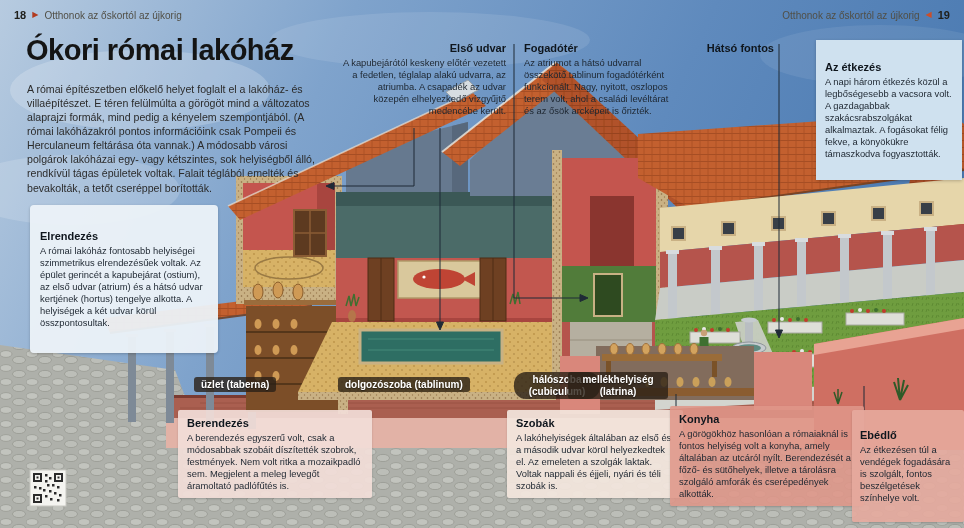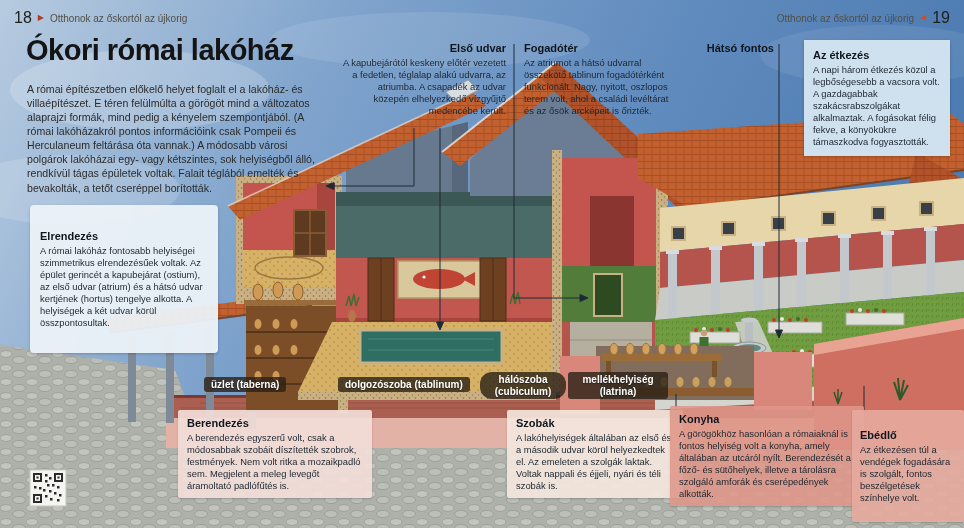--- a/index.html
+++ b/index.html
@@ -5,31 +5,31 @@
   html,body{margin:0;padding:0;}
   body{
     width:964px;height:528px;overflow:hidden;position:relative;
     font-family:"Liberation Sans",sans-serif;
     background:#6f97c4;
   }
   #stage{position:absolute;inset:0;width:964px;height:528px;}
   .abs{position:absolute;}
   
   .runhead{top:9px;display:flex;align-items:center;gap:6px;font-size:10px;color:#514f46;}
-  .runhead .pg{font-size:16px;font-weight:400;color:#20201c;text-align:right;}
+  .runhead .pg{font-size:11px;font-weight:700;color:#20201c;text-align:right;}
   .arrow-r{color:#b23a1e;font-size:8px;line-height:1;}
   .arrow-l{color:#cc4f2a;font-size:8px;line-height:1;}
   
   .main-title{left:26px;top:34px;font-size:29px;font-weight:700;color:#141414;letter-spacing:-0.5px;}
   .intro{left:27px;top:82px;width:302px;font-size:10.6px;line-height:1.33;color:#2b2b2b;}
   
   .co{font-size:9.4px;line-height:1.28;color:#1d2630;}
   .co .co-title{font-weight:700;font-size:11px;color:#0f161d;margin-bottom:2px;}
   .ra{text-align:right;}
-  .note-blue{background:#cfe1ef;padding:8px 9px;box-shadow:0 1px 3px rgba(0,0,0,.22);}
+  .note-blue{background:#cfe1ef;padding:20px 9px;box-shadow:0 1px 3px rgba(0,0,0,.22);margin-left:12px;}
   .note-white{background:rgba(236,242,248,.95);border-radius:4px;padding:24px 10px;box-shadow:0 1px 3px rgba(0,0,0,.22);}
   .note-pink1{background:rgba(242,221,216,.92);}
   .note-pink2{background:rgba(243,230,221,.92);}
   .note-salmon1{background:rgba(223,150,137,.88);}
   .note-salmon2{background:rgba(230,170,157,.9);}
   .note-b{border-radius:2px;padding:6px 9px;box-shadow:0 1px 2px rgba(0,0,0,.18);}
   
   .pill{
     background:rgba(42,33,22,.8);color:#fff;font-size:10px;font-weight:700;
     padding:2px 7px;border-radius:3px;white-space:nowrap;
@@ -406,23 +406,23 @@
 <div class="abs co note-blue" style="left:804px;top:40px;width:128px;">
   <div class="co-title">Az étkezés</div>
   <div>A napi három étkezés közül a legbőségesebb a vacsora volt. A gazdagabbak szakácsrabszolgákat alkalmaztak. A fogásokat félig fekve, a könyökükre támaszkodva fogyasztották.</div>
 </div>
 
 <div class="abs co note-white" style="left:30px;top:205px;width:168px;">
   <div class="co-title">Elrendezés</div>
   <div>A római lakóház fontosabb helyiségei szimmetrikus elrendezésűek voltak. Az épület gerincét a kapubejárat (ostium), az első udvar (atrium) és a hátsó udvar kertjének (hortus) tengelye alkotta. A helyiségek a két udvar körül összpontosultak.</div>
 </div>
 
-<div class="abs pill" style="left:204px;top:377px;">üzlet (taberna)</div>
+<div class="abs pill" style="left:194px;top:377px;">üzlet (taberna)</div>
 <div class="abs pill" style="left:338px;top:377px;">dolgozószoba (tablinum)</div>
-<div class="abs pill pill2" style="left:480px;top:372px;width:72px;border-radius:12px;">hálószoba (cubiculum)</div>
+<div class="abs pill pill2" style="left:514px;top:372px;width:72px;border-radius:12px;">hálószoba (cubiculum)</div>
 <div class="abs pill pill2" style="left:568px;top:372px;width:86px;">mellékhelyiség (latrina)</div>
 
 <div class="abs co note-b note-pink1" style="left:178px;top:410px;width:176px;">
   <div class="co-title">Berendezés</div>
   <div>A berendezés egyszerű volt, csak a módosabbak szobáit díszítették szobrok, festmények. Nem volt ritka a mozaikpadló sem. Megjelent a meleg levegőt áramoltató padlófűtés is.</div>
 </div>
 <div class="abs co note-b note-pink2" style="left:507px;top:410px;width:158px;">
   <div class="co-title">Szobák</div>
   <div>A lakóhelyiségek általában az első és a második udvar körül helyezkedtek el. Az emeleten a szolgák laktak. Voltak nappali és éjjeli, nyári és téli szobák is.</div>
 </div>

